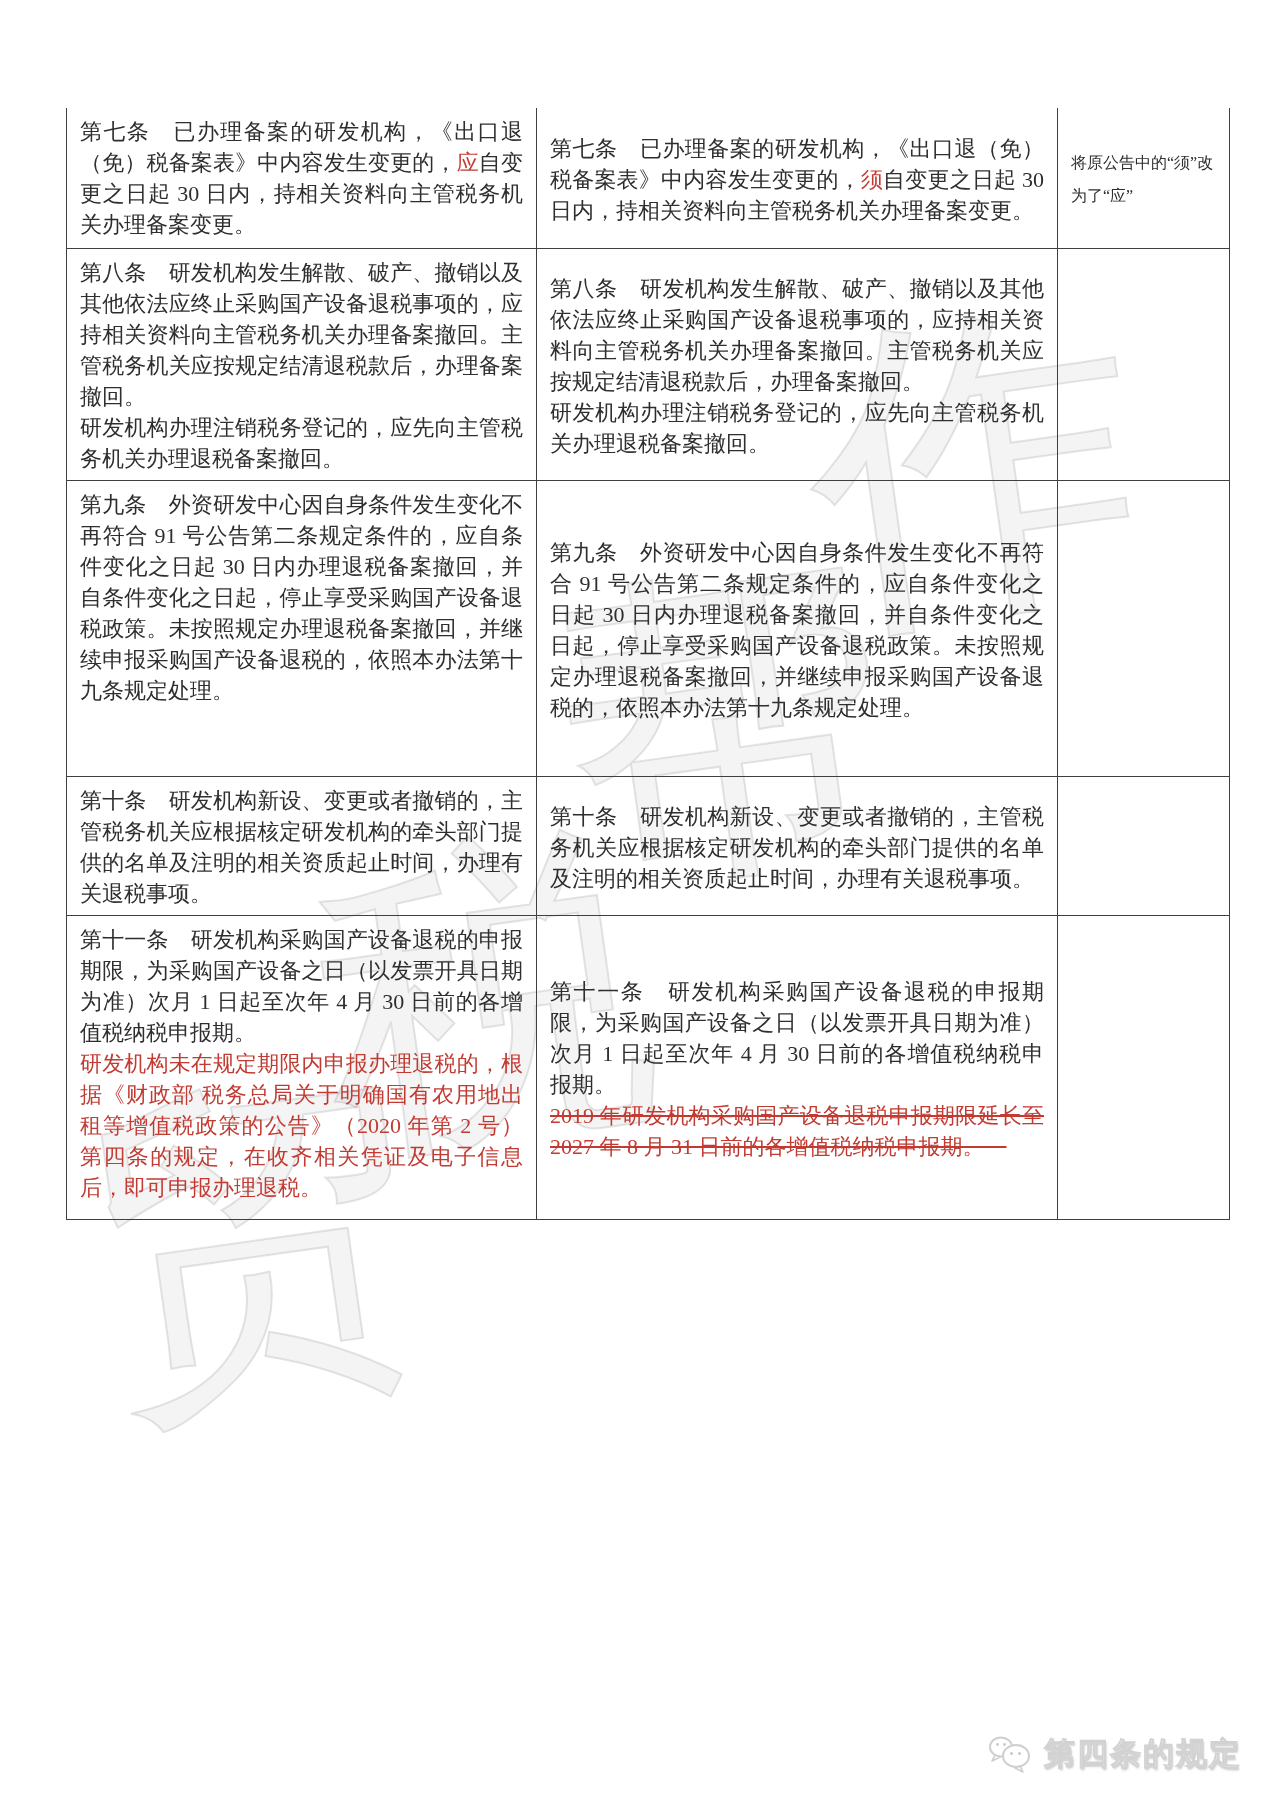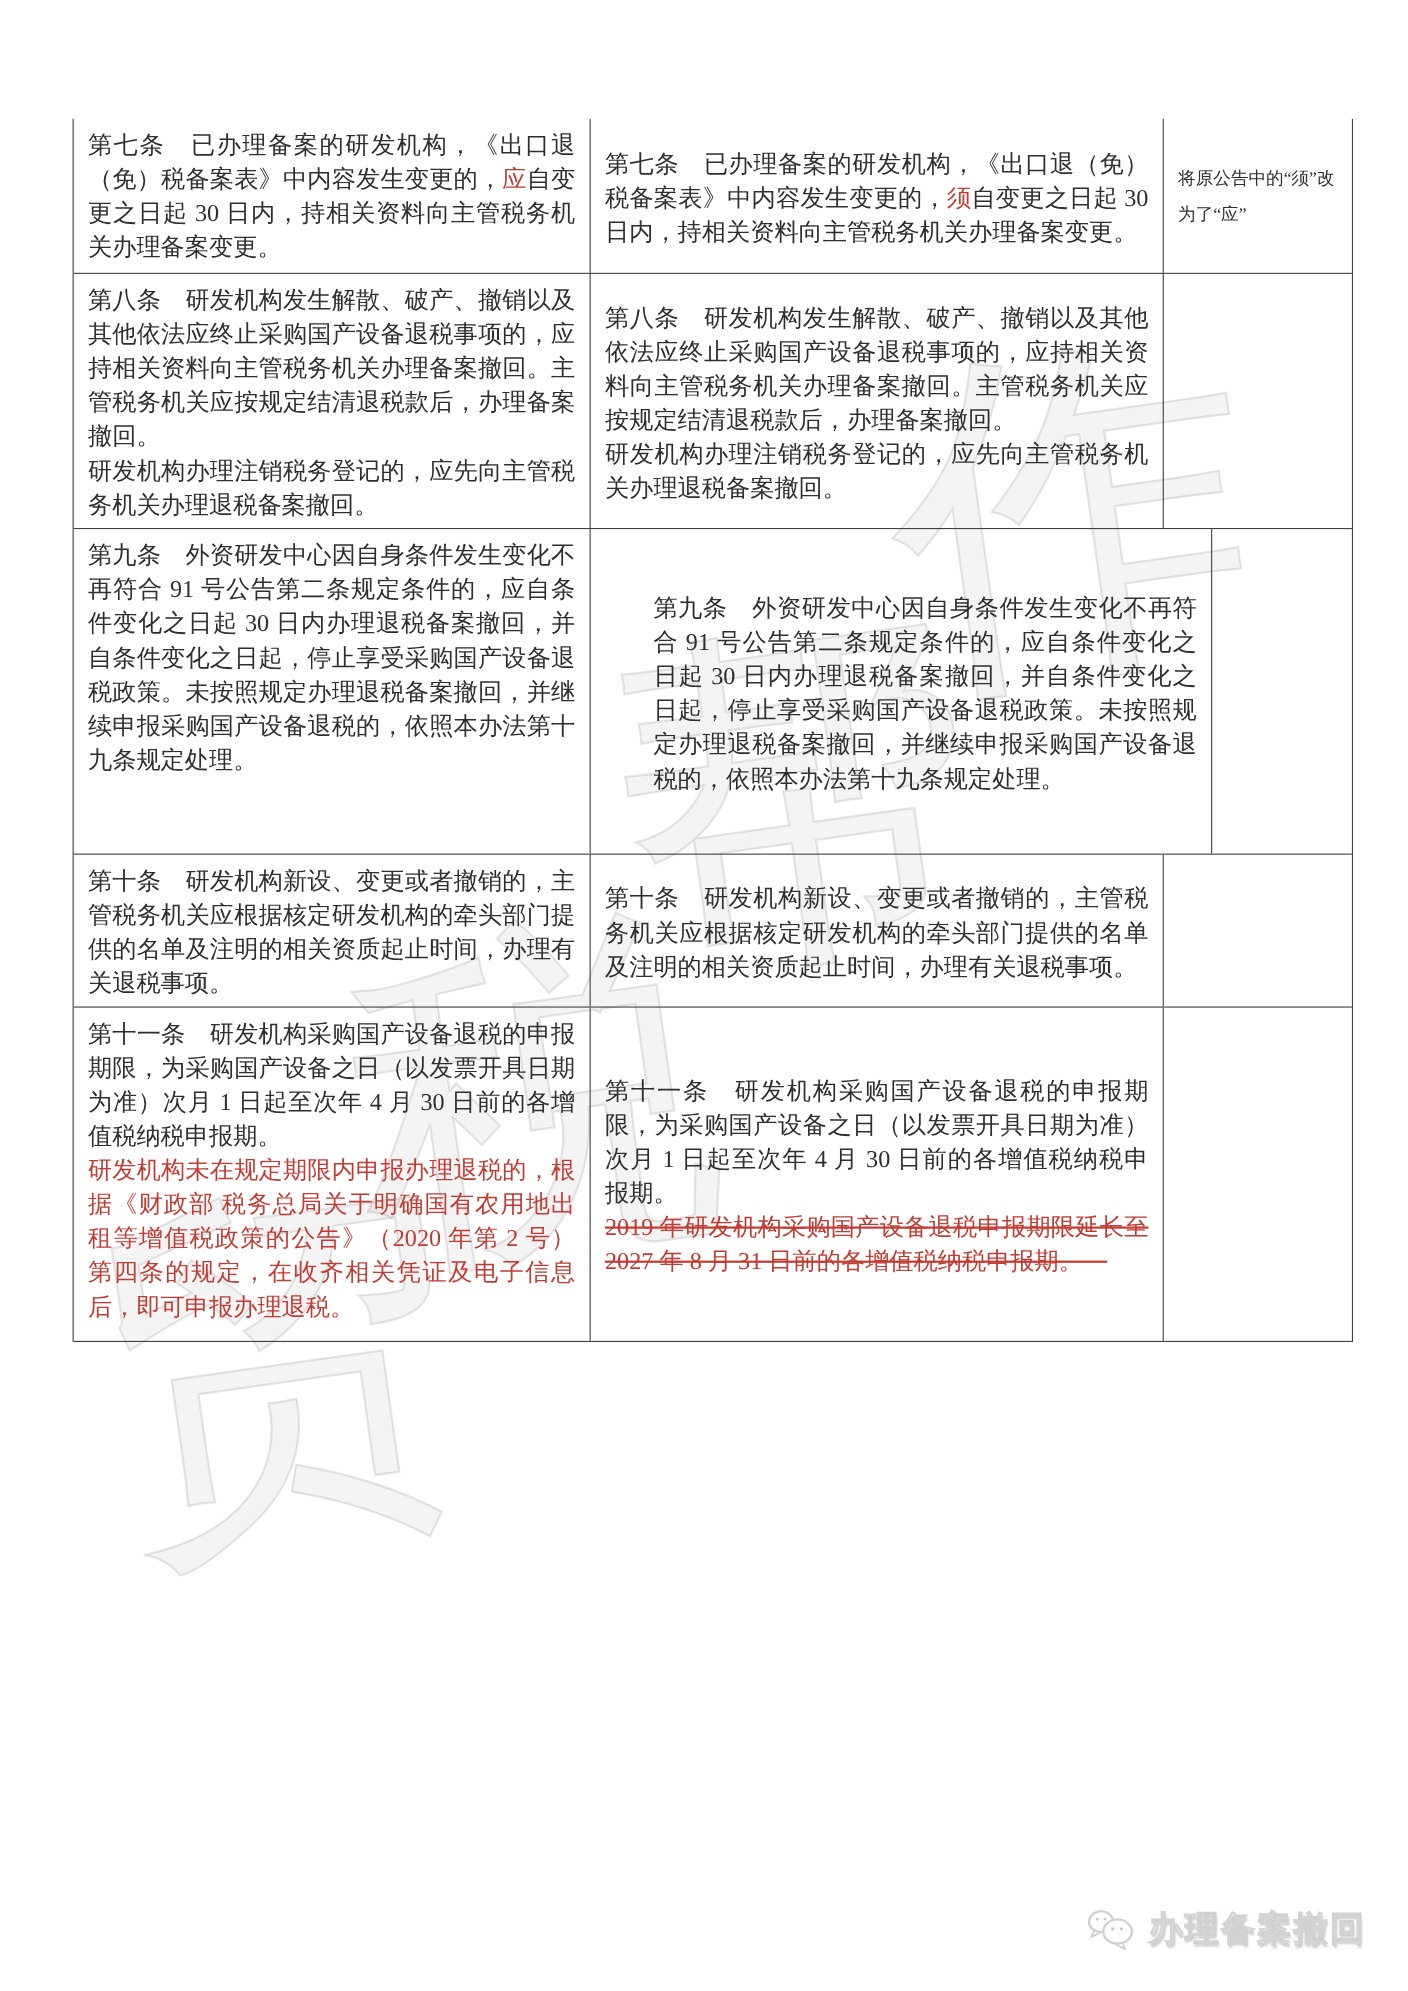--- a/index.html
+++ b/index.html
@@ -69,21 +69,21 @@
         <div class="cell c-old">
           <p><span class="seg-n">第八条　研发机构发生解散、破产、撤销以及其他依法应终止采购国产设备退税事项的，应持相关资料向主管税务机关办理备案撤回。主管税务机关应按规定结清退税款后，办理备案撤回。</span></p>
           <p><span class="seg-n">研发机构办理注销税务登记的，应先向主管税务机关办理退税备案撤回。</span></p>
         </div>
         <div class="cell c-new">
           <p><span class="seg-n">第八条　研发机构发生解散、破产、撤销以及其他依法应终止采购国产设备退税事项的，应持相关资料向主管税务机关办理备案撤回。主管税务机关应按规定结清退税款后，办理备案撤回。</span></p>
           <p><span class="seg-n">研发机构办理注销税务登记的，应先向主管税务机关办理退税备案撤回。</span></p>
         </div>
         <div class="cell c-note"></div>
       </div>
-      <div class="trow" style="min-height: 295px; gap: 44px;">
+      <div class="trow" style="min-height: 295px;">
         <div class="cell c-old">
           <p><span class="seg-n">第九条　外资研发中心因自身条件发生变化不再符合 91 号公告第二条规定条件的，应自条件变化之日起 30 日内办理退税备案撤回，并自条件变化之日起，停止享受采购国产设备退税政策。未按照规定办理退税备案撤回，并继续申报采购国产设备退税的，依照本办法第十九条规定处理。</span></p>
         </div>
         <div class="cell c-new">
           <p><span class="seg-n">第九条　外资研发中心因自身条件发生变化不再符合 91 号公告第二条规定条件的，应自条件变化之日起 30 日内办理退税备案撤回，并自条件变化之日起，停止享受采购国产设备退税政策。未按照规定办理退税备案撤回，并继续申报采购国产设备退税的，依照本办法第十九条规定处理。</span></p>
         </div>
         <div class="cell c-note"></div>
       </div>
       <div class="trow" style="min-height: 138px;">
         <div class="cell c-old">
@@ -112,16 +112,16 @@
         <ellipse cx="15" cy="14" rx="11" ry="9.5" fill="#ffffff" stroke="#cfcfcf" stroke-width="2"></ellipse>
         <path d="M9 22 L6 28 L14 24 Z" fill="#ffffff" stroke="#cfcfcf" stroke-width="1.6" stroke-linejoin="round"></path>
         <circle cx="11.5" cy="11.5" r="1.4" fill="#c9c9c9"></circle>
         <circle cx="18.5" cy="11.5" r="1.4" fill="#c9c9c9"></circle>
         <ellipse cx="30" cy="23" rx="13" ry="11" fill="#ffffff" stroke="#cfcfcf" stroke-width="2"></ellipse>
         <path d="M34 33 L37 39 L29 35 Z" fill="#ffffff" stroke="#cfcfcf" stroke-width="1.6" stroke-linejoin="round"></path>
         <circle cx="25.5" cy="20.5" r="1.5" fill="#c9c9c9"></circle>
         <circle cx="33.5" cy="20.5" r="1.5" fill="#c9c9c9"></circle>
       </svg>
     </span>
-    <span class="brand-text">办理备案撤回</span>
+    <span class="brand-text">第四条的规定</span>
   </div>
 
 </div>
 
 </body></html>

